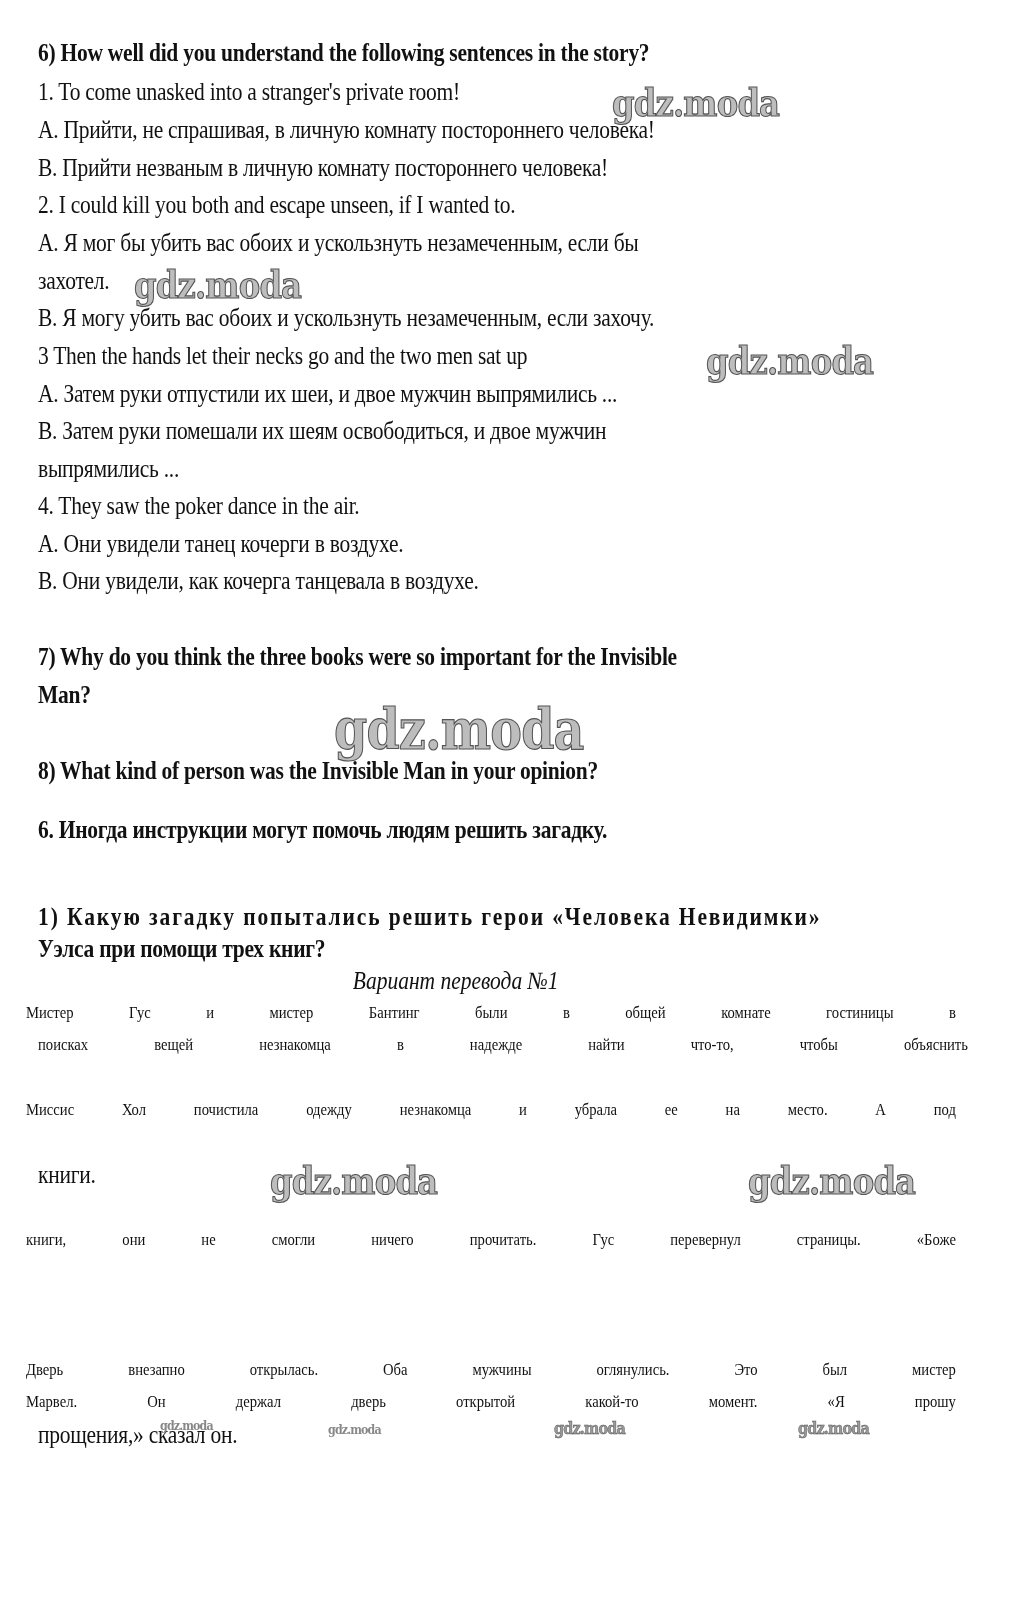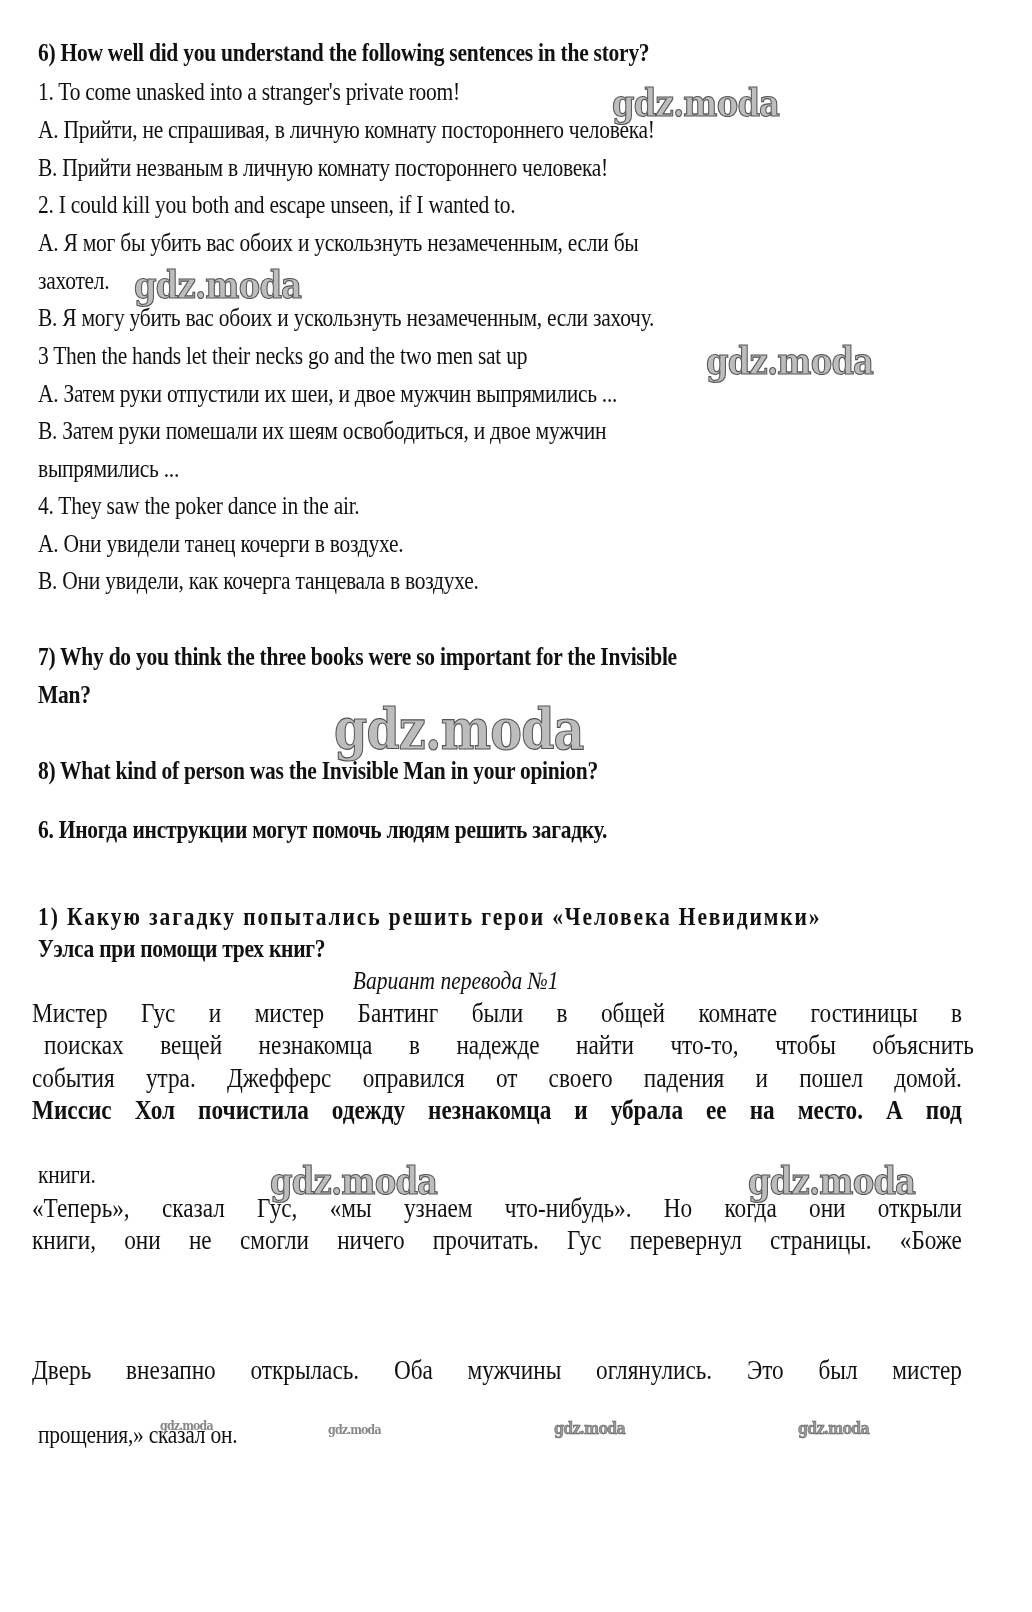--- a/index.html
+++ b/index.html
@@ -10,22 +10,22 @@
   .page { position: absolute; left: 0; top: 0; width: 1032px; height: 1612px; }
   .line {
     position: absolute; left: 38px; white-space: nowrap;
     font-size: 25px; line-height: 30px; letter-spacing: -0.3px;
     transform-origin: left top;
   }
   .cond { transform: scaleX(0.86); }
   .bold { font-weight: bold; }
   .italic { font-style: italic; }
   .justify {
-    position: absolute; left: 32px; width: 930px;
-    font-size: 27px; line-height: 30px; text-align: justify; text-align-last: justify;
+    position: absolute; left: 26px; width: 930px;
+    font-size: 17px; line-height: 30px; text-align: justify; text-align-last: justify;
     white-space: nowrap;
   }
   .justify-inner { display: block; width: 1080px; transform: scaleX(0.861); transform-origin: left top; text-align: justify; text-align-last: justify; }
   .wm {
     position: absolute; font-family: "DejaVu Serif", serif; font-weight: bold;
     color: #bdbdbd; -webkit-text-stroke: 1.2px #555; letter-spacing: -1px;
     transform-origin: left top; white-space: nowrap;
   }
   .wm-big { font-size: 38px; transform: scaleX(0.85); }
   .wm-xl  { font-size: 56px; transform: scaleX(0.85); }
@@ -74,37 +74,34 @@
   <div class="line cond bold" style="top:934px;">Уэлса при помощи трех книг?</div>
 
   <div class="center italic" style="top:966px;"><span>Вариант перевода №1</span></div>
 
   <div class="justify" style="top:998px;">
       <span class="justify-inner">Мистер Гус и мистер Бантинг были в общей комнате гостиницы в</span>
     </div>
   <div class="justify" style="top:1030px;margin-left:12px;">
       <span class="justify-inner">поисках вещей незнакомца в надежде найти что-то, чтобы объяснить</span>
     </div>
-  <div class="justify" style="top:1063px;">
-      <span class="justify-inner">события утра. Джефферс оправился от своего падения и пошел домой.</span>
-    </div>
-  <div class="justify" style="top:1095px;font-weight:bold;">
+  <div class="justify" style="top:1095px;">
       <span class="justify-inner">Миссис Хол почистила одежду незнакомца и убрала ее на место. А под</span>
     </div>
   <div class="line cond" style="top:1160px;">книги.</div>
   <div class="wm wm-big" style="left:270px; top:1158px;">gdz.moda</div>
   <div class="wm wm-big" style="left:748px; top:1158px;">gdz.moda</div>
-  <div class="justify" style="top:1193px;">
-      <span class="justify-inner">«Теперь», сказал Гус, «мы узнаем что-нибудь». Но когда они открыли</span>
-    </div>
   <div class="justify" style="top:1225px;">
       <span class="justify-inner">книги, они не смогли ничего прочитать. Гус перевернул страницы. «Боже</span>
     </div>
   <div class="justify" style="top:1355px;">
       <span class="justify-inner">Дверь внезапно открылась. Оба мужчины оглянулись. Это был мистер</span>
+    </div>
+  <div class="justify" style="top:1387px;">
+      <span class="justify-inner">Марвел. Он держал дверь открытой какой-то момент. «Я прошу</span>
     </div>
   <div class="line cond" style="top:1420px;">прощения,» сказал он.</div>
 
   <div class="wm wm-tiny" style="left:160px; top:1418px;">gdz.moda</div>
   <div class="wm wm-tiny" style="left:328px; top:1422px;">gdz.moda</div>
   <div class="wm wm-small" style="left:554px; top:1418px;">gdz.moda</div>
   <div class="wm wm-small" style="left:798px; top:1418px;">gdz.moda</div>
 </div>
 
 </body></html>

